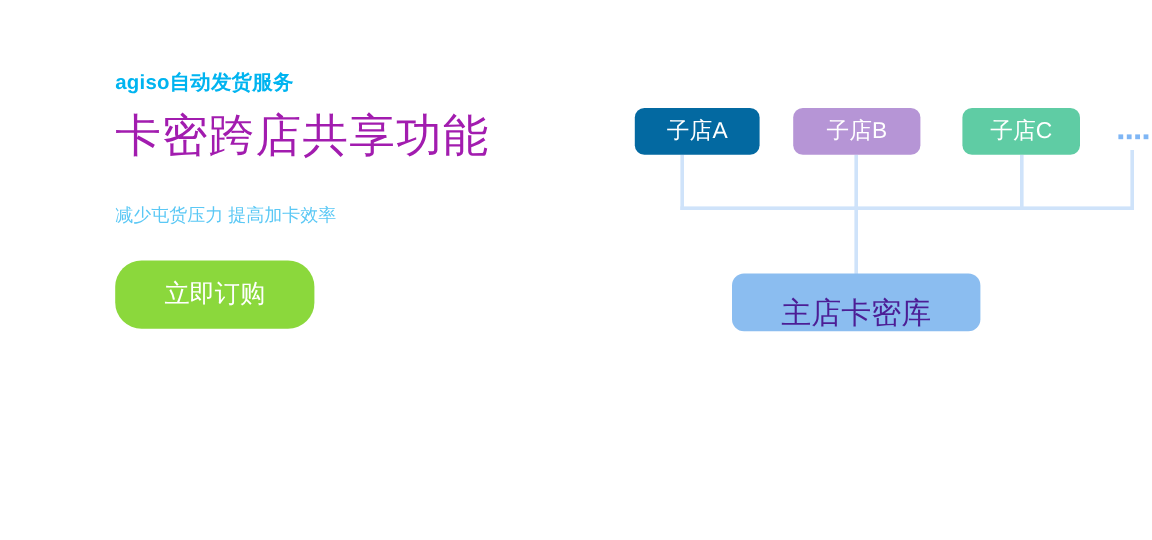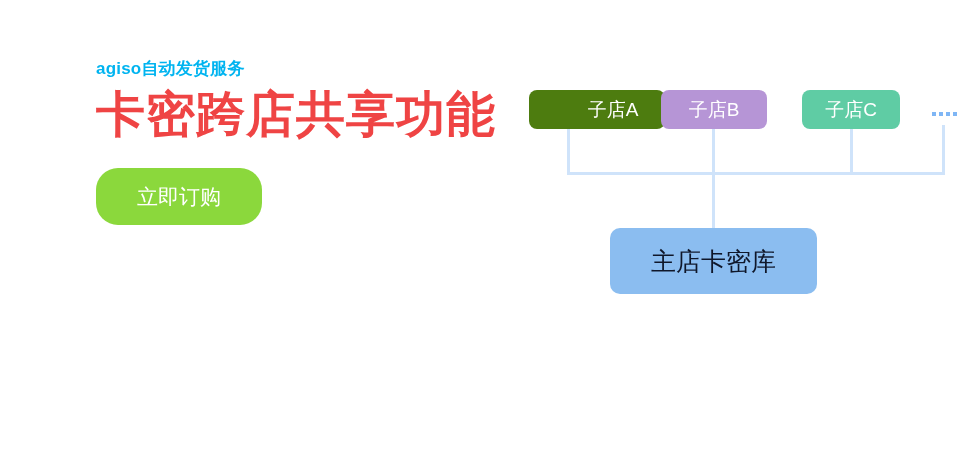--- a/index.html
+++ b/index.html
@@ -30,23 +30,23 @@
   .eyebrow {
     font-size: 17px;
     font-weight: bold;
     color: #00B4F0;
     letter-spacing: 0.2px;
     line-height: 22px;
     white-space: nowrap;
   }
   .headline {
     margin-top: 4px;
-    font-size: 49px;
-    font-weight: bold;
-    color: #ef4444;
+    font-size: 38px;
+    font-weight: normal;
+    color: #a21caf;
     line-height: 60px;
     letter-spacing: 1px;
     white-space: nowrap;
   }
   .desc {
     margin-top: 22px;
   }
   .desc-line {
     font-size: 15px;
     color: #5BC8F5;
@@ -87,26 +87,26 @@
     color: #ffffff;
     font-size: 19px;
     white-space: nowrap;
     z-index: 2;
   }
   .node-main {
     position: absolute;
     left: 96px;
     top: 158px;
     width: 207px;
-    height: 66px;
+    height: 48px;
     line-height: 66px;
     text-align: center;
     border-radius: 10px;
     background: #8BBDF0;
-    color: #0f172a;
+    color: #4c1d95;
     font-size: 25px;
     white-space: nowrap;
     z-index: 2;
   }
   .ellipsis {
     position: absolute;
     left: 418px;
     top: 42px;
     display: flex;
     gap: 3px;
@@ -128,37 +128,38 @@
 <body>
 
 <div class="banner">
 
   <div class="copy">
     <div class="eyebrow">agiso自动发货服务</div>
 
     <div class="headline">卡密跨店共享功能</div>
 
     <div class="desc">
+      <div class="desc-line">减少屯货压力 提高加卡效率</div>
     </div>
 
     <button class="cta">立即订购</button>
   </div>
 
   <div class="diagram">
 
     <div class="wire" style="left:53px;  top:59px;  width:3px;  height:46px;"></div>
     <div class="wire" style="left:198px; top:59px;  width:3px;  height:46px;"></div>
     <div class="wire" style="left:336px; top:59px;  width:3px;  height:46px;"></div>
     <div class="wire" style="left:428px; top:55px;  width:3px;  height:50px;"></div>
 
     <div class="wire" style="left:53px;  top:102px; width:378px; height:3px;"></div>
 
     <div class="wire" style="left:198px; top:102px; width:3px;  height:62px;"></div>
 
-    <div class="node" style="left:15px; top:20px; width:104px; background:#4d7c0f;padding-left:32px;">子店A</div>
+    <div class="node" style="left:15px; top:20px; width:104px; background:#0369a1;">子店A</div>
 
     <div class="node" style="left:288px; top:20px; width:98px; background:#5FCCA4;">子店C</div>
 
     <div class="node" style="left:147px; top:20px; width:106px; background:#B695D6;">子店B</div>
 
     <div class="ellipsis">
       <span></span>
         <span></span>
         <span></span>
         <span></span>

